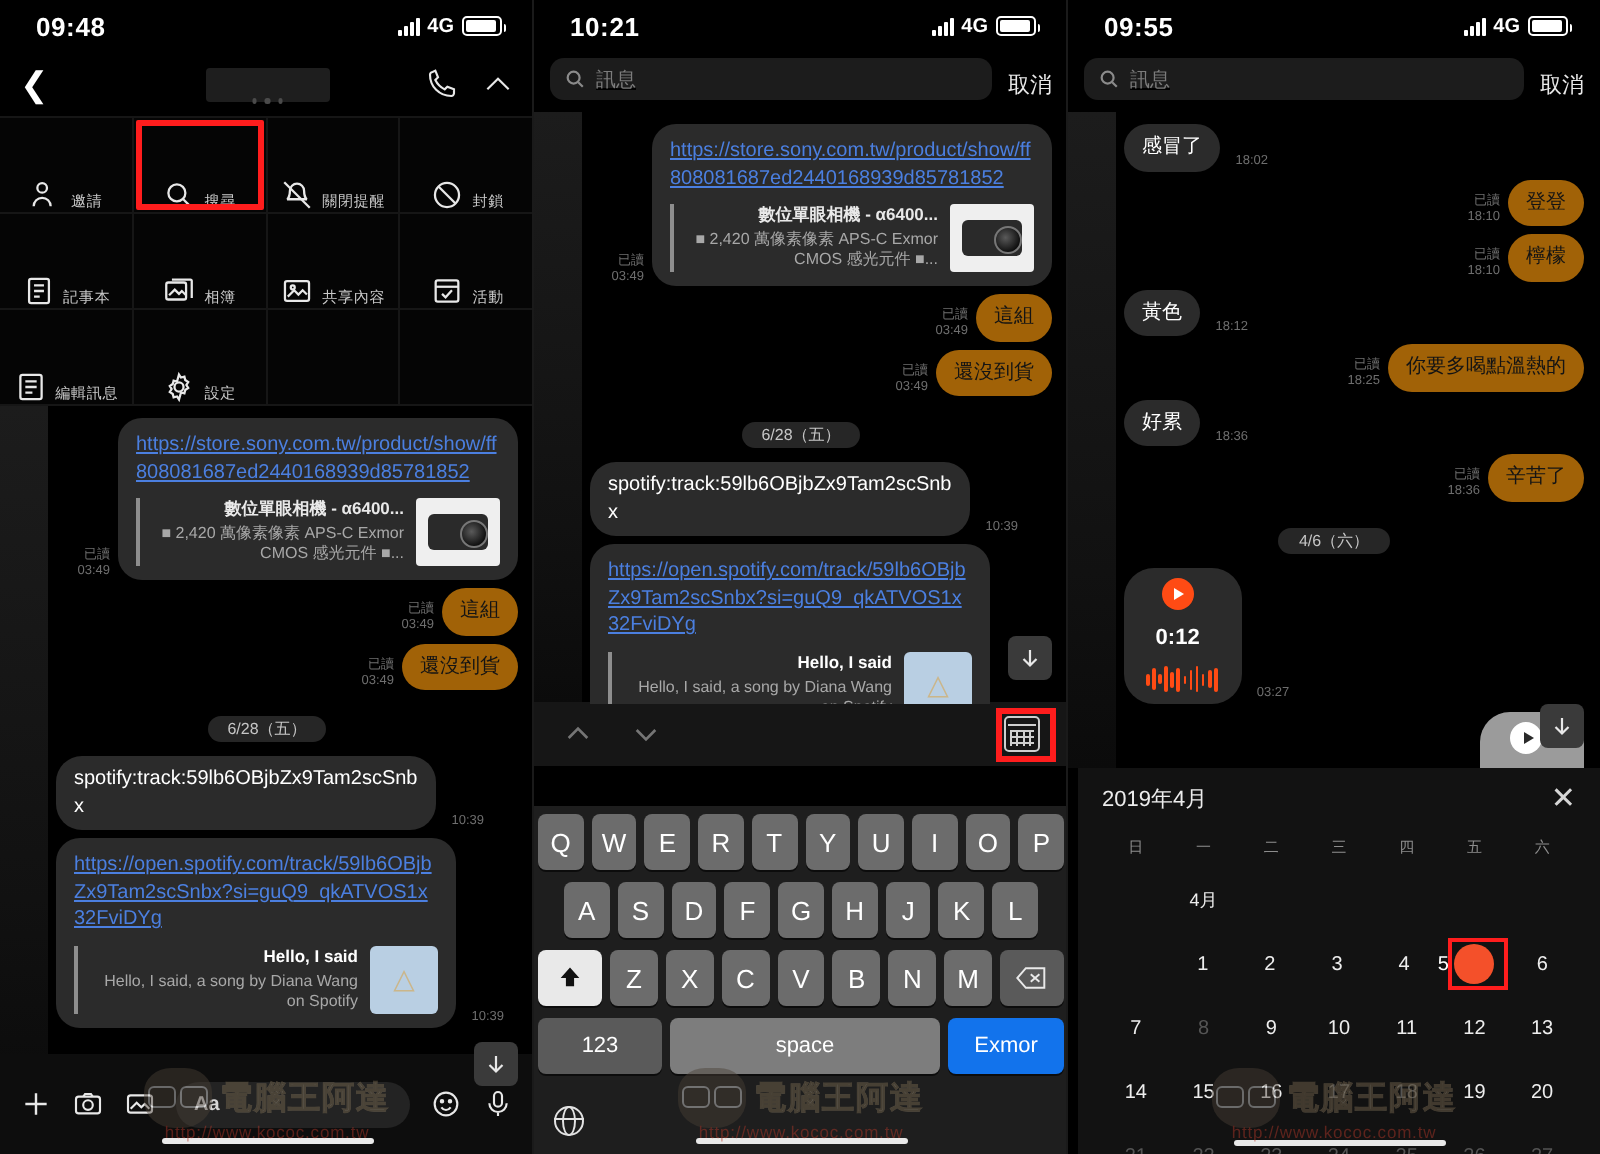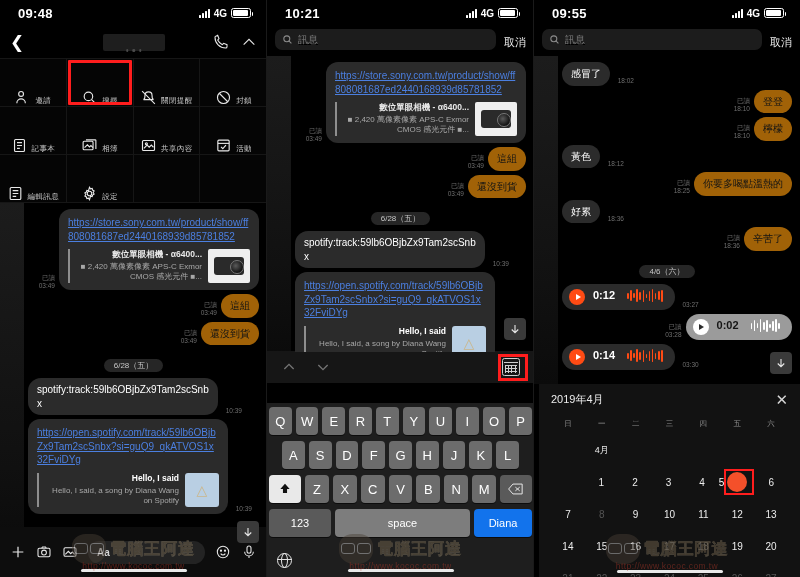--- a/index.html
+++ b/index.html
@@ -142,22 +142,22 @@
   .key.light { background:#e9e9e9; color:#111; }
   .key.num { flex:0 0 62px; background:#5a5a5a; font-size:11px; }
   .key.space { flex:1; background:#7d7d7d; font-size:11px; }
   .key.search { flex:0 0 58px; background:#1273ec; font-size:11px; }
   .kbfoot { height:34px; display:flex; align-items:center; padding:0 8px; position:relative; }
   .globe { width:15px;height:15px;border:1.4px solid #e2e2e2;border-radius:50%;position:relative;}
   .globe::before{content:"";position:absolute;inset:-1px 3px;border:1.4px solid #e2e2e2;border-radius:50%;}
   .globe::after{content:"";position:absolute;left:-1px;right:-1px;top:5.5px;height:1.4px;background:#e2e2e2;}
 
   
-  .voice { display:flex; gap:8px; background:#2b2b2b;
-    border-radius:15px; padding:5px 12px 5px 7px; }
+  .voice { display:flex; align-items:center; gap:8px; background:#2b2b2b;
+    border-radius:15px; padding:5px 12px 5px 7px;flex-direction:column; }
   .voice.out { background:#9b9b9b; }
   .play { width:16px;height:16px;border-radius:50%;background:#ff4b14;
     display:flex;align-items:center;justify-content:center; }
   .voice.out .play { background:#fff; }
   .play i { width:0;height:0;border-left:5px solid #fff;border-top:3.5px solid transparent;
     border-bottom:3.5px solid transparent;margin-left:2px; }
   .voice.out .play i { border-left-color:#2a2a2a; }
   .vdur { color:#fff; font-size:11px; font-weight:bold; }
   .voice.out .vdur { color:#151515; }
   .wave { display:flex; align-items:center; gap:1.5px; height:14px; margin-left:4px; }
@@ -582,21 +582,21 @@
         <div class="key wide">
           <svg width="16" height="14" viewBox="0 0 26 20" style="fill:none;stroke:#e9e9e9;stroke-width:1.6">
             <path d="M8 2h15v16H8L1 10z"></path>
               <path d="M12 7l7 6M19 7l-7 6"></path>
           </svg>
         </div>
       </div>
       <div class="krow">
         <div class="key num">123</div>
         <div class="key space">space</div>
-        <div class="key search">Diana</div>
+        <div class="key search">Exmor</div>
       </div>
       <div class="kbfoot">
         <span class="globe"></span>
         <div class="homebar"></div>
       </div>
     </div>
 
     <div class="wm">
       <span class="wm-face"></span>
       <span class="wm-text">電腦王阿達</span>

